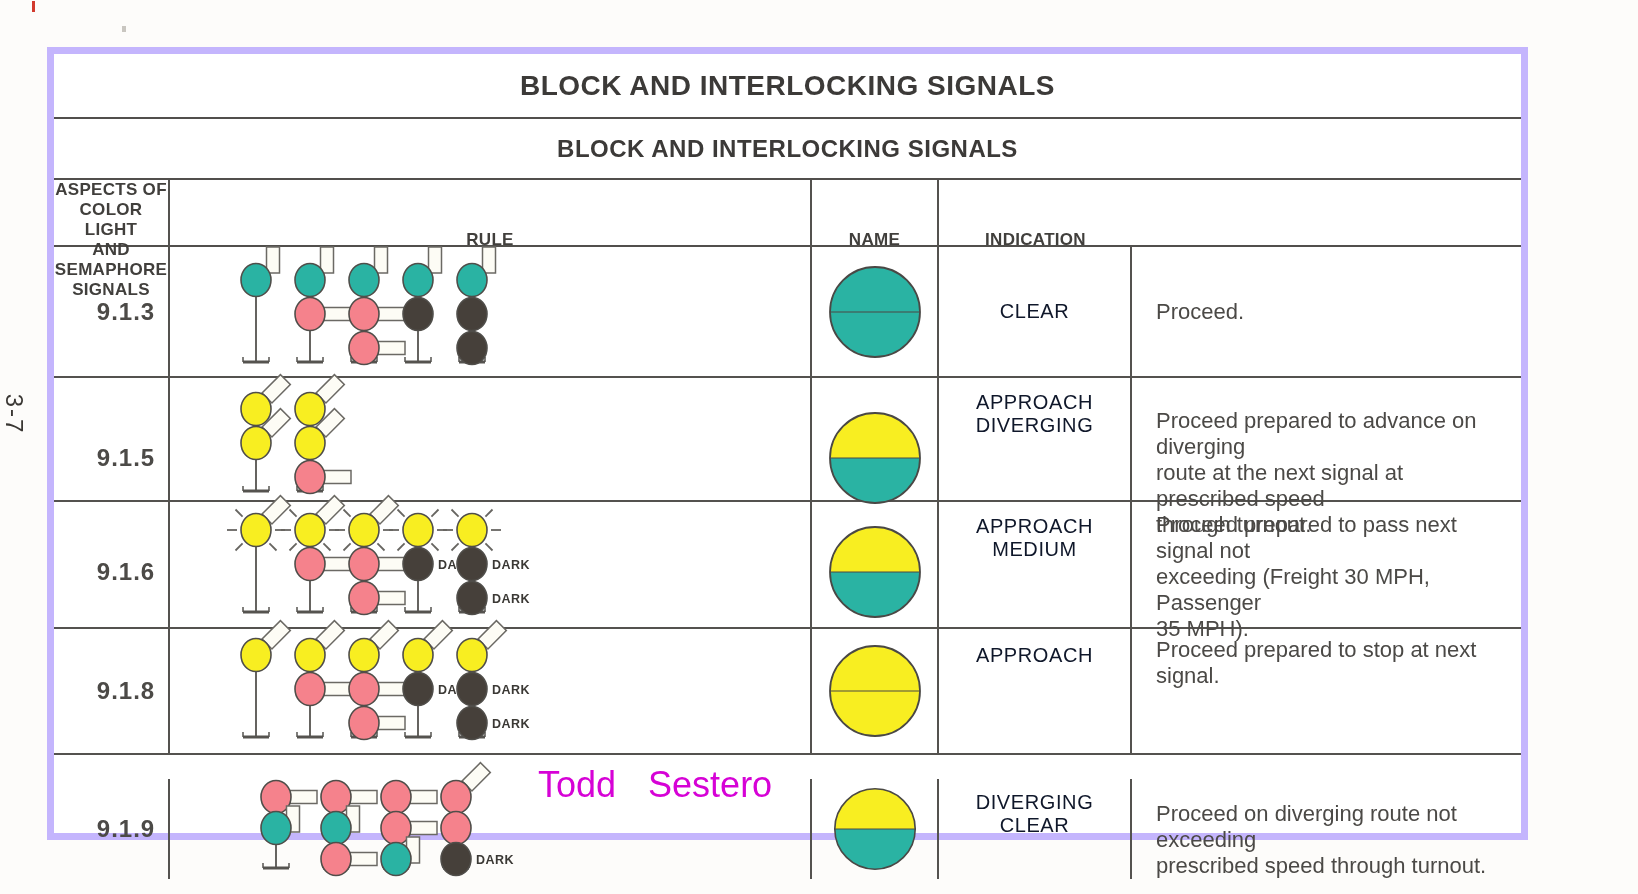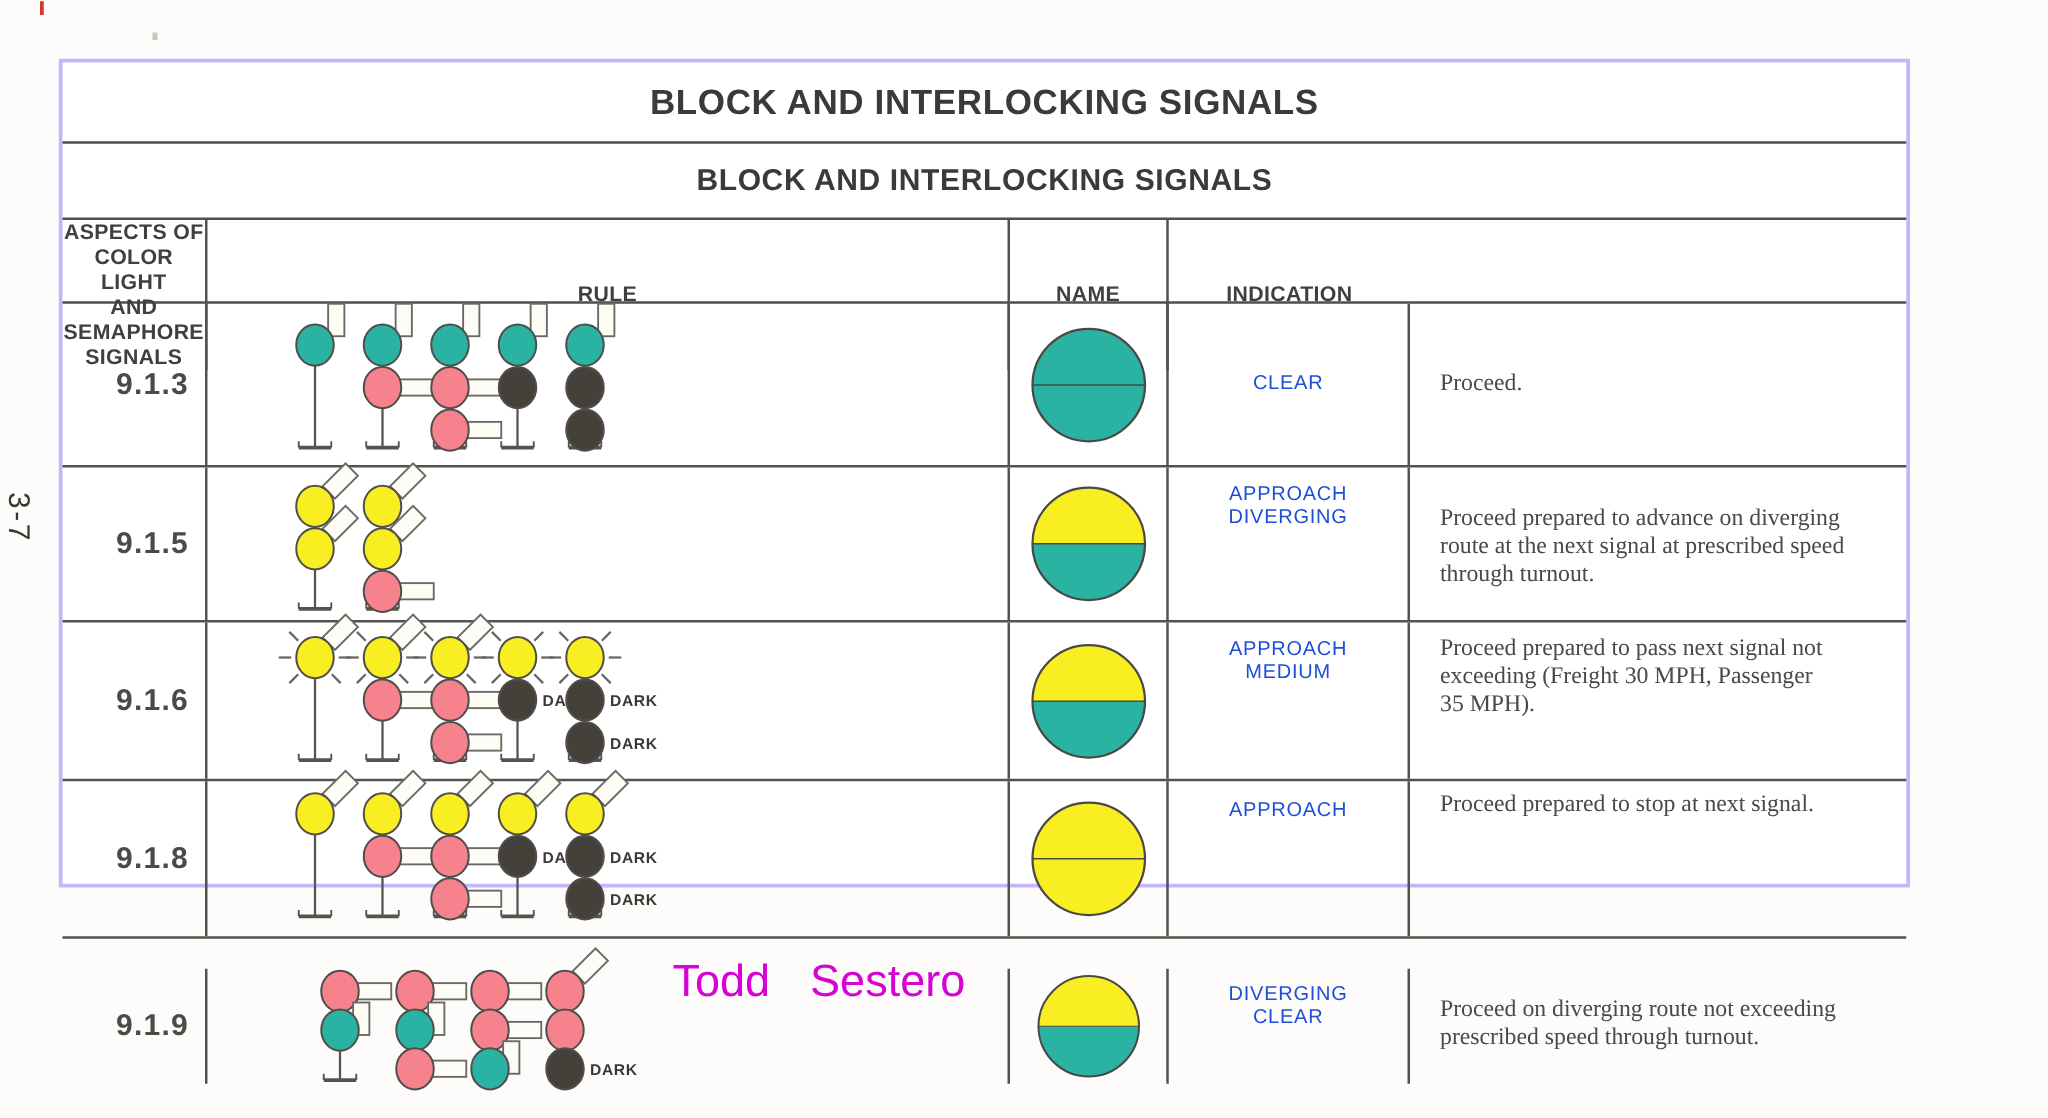--- a/index.html
+++ b/index.html
@@ -6,42 +6,42 @@
   .page{position:relative;width:1638px;height:894px;background:#fdfcfa;overflow:hidden;
         font-family:"Liberation Sans", sans-serif;}
   .red-tick{position:absolute;left:32px;top:1px;width:3px;height:11px;background:#d23a2e;}
   .speck{position:absolute;left:122px;top:26px;width:4px;height:6px;background:#c9c6c0;}
   .apostrophe{position:absolute;left:568px;top:58px;width:3px;height:9px;background:#8d8a86;transform:rotate(12deg);}
   .comma-artifact{position:absolute;left:1291px;top:296px;color:#6f6b66;font-size:21px;}
   .side-label{position:absolute;left:-6px;top:400px;font-size:24px;color:#3a3733;
               transform:rotate(90deg);letter-spacing:2px;}
   .watermark{position:absolute;left:538px;top:764px;font-size:36px;color:#d602d6;white-space:pre;word-spacing:6px;}
 
-  .signal-table{position:absolute;left:47px;top:47px;width:1481px;height:663px;background:#ffffff;
-                border:3px solid #c4b5fd;box-sizing:border-box;color:#3d3b39;}
+  .signal-table{position:absolute;left:47px;top:47px;width:1481px;height:793px;background:#ffffff;
+                border:7px solid #c4b5fd;box-sizing:border-box;color:#3d3b39;}
   .t1{height:63px;border-bottom:2px solid #514f4c;display:flex;align-items:center;justify-content:center;
       font-size:28px;font-weight:bold;letter-spacing:.5px;color:#3c3a38;}
   .t2{height:59px;border-bottom:2px solid #514f4c;display:flex;align-items:center;justify-content:center;
       font-size:24px;font-weight:bold;letter-spacing:.5px;color:#3c3a38;}
   .grid{display:grid;grid-template-columns:116px 642px 127px 193px 1fr;}
   .hdr{height:65px;border-bottom:2px solid #514f4c;}
   .hcell{display:flex;align-items:center;justify-content:center;text-align:center;
          font-size:17px;font-weight:bold;letter-spacing:.3px;color:#413f3c;line-height:1.18;}
   .bcell{box-sizing:border-box;}
   .rbord{border-right:2px solid #54524f;box-sizing:border-box;}
   .body-row{border-bottom:2px solid #54524f;}
   .body-row:last-child{border-bottom:none;margin-top:24px;}
   .rule-cell{display:flex;align-items:center;justify-content:center;padding-left:30px;
              font-size:24px;font-weight:bold;letter-spacing:1px;color:#4c4a47;}
   .aspects-cell{position:relative;display:flex;align-items:flex-start;}
   .cab-cell{display:flex;align-items:center;justify-content:center;}
-  .name-cell{display:flex;flex-direction:column;text-align:center;font-size:16px;color:#1d4ed8;
+  .name-cell{display:flex;flex-direction:column;text-align:center;font-size:20px;color:#0f172a;
              letter-spacing:.6px;line-height:1.15;}
-  .ind-cell{display:flex;flex-direction:column;font-size:19px;color:#4b4946;line-height:1.18;
-            padding-left:24px;padding-right:10px;font-family:Liberation Serif, serif;}
+  .ind-cell{display:flex;flex-direction:column;font-size:22px;color:#4b4946;line-height:1.18;
+            padding-left:24px;padding-right:10px;}
   .pre{white-space:pre-line;}
   svg{display:block;overflow:visible;}
 </style>
 </head>
 <body>
 
 <div class="page">
   <div class="red-tick"></div>
   <div class="speck"></div>
   <div class="apostrophe"></div>

